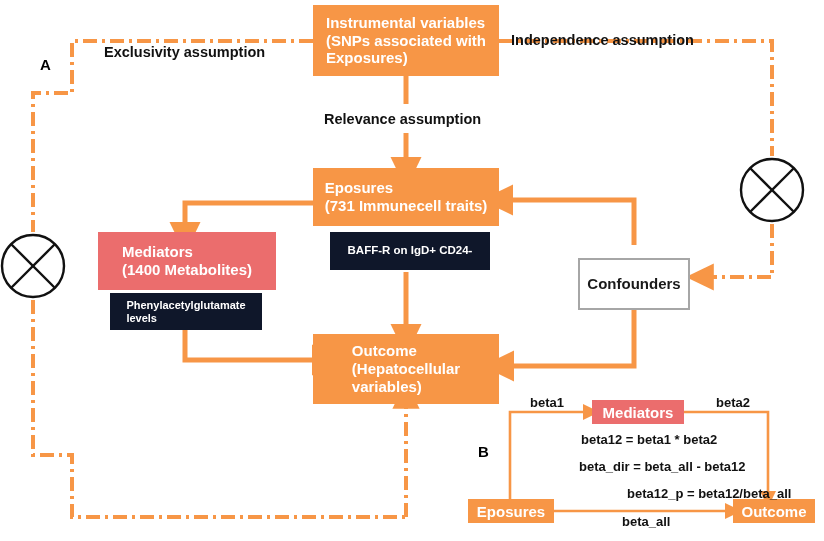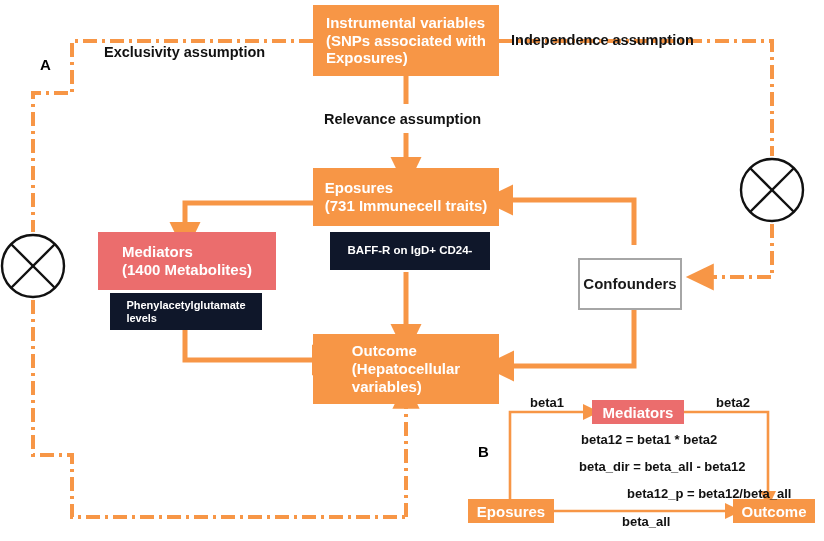--- a/index.html
+++ b/index.html
@@ -136,21 +136,21 @@
   </div>
 
   <div class="node node-orange" style="left:313px;top:334px;width:186px;height:70px;font-size:15px;">
     <div>
       <div>Outcome</div>
       <div>(Hepatocellular</div>
       <div>variables)</div>
     </div>
   </div>
 
-  <div class="node node-white" style="left:578px;top:258px;width:104px;height:52px;font-size:15px;">
+  <div class="node node-white" style="left:578px;top:258px;width:112px;height:52px;font-size:15px;">
     <span>Confounders</span>
   </div>
 
   <div class="panel-letter" style="left:40px;top:56px;">A</div>
 
   <div class="lbl" style="left:104px;top:44px;font-size:14.5px;text-align:center;">Exclusivity assumption</div>
 
   <div class="lbl" style="left:511px;top:32px;font-size:14.5px;">Independence assumption</div>
 
   <div class="lbl" style="left:324px;top:111px;font-size:14.5px;">Relevance assumption</div>

